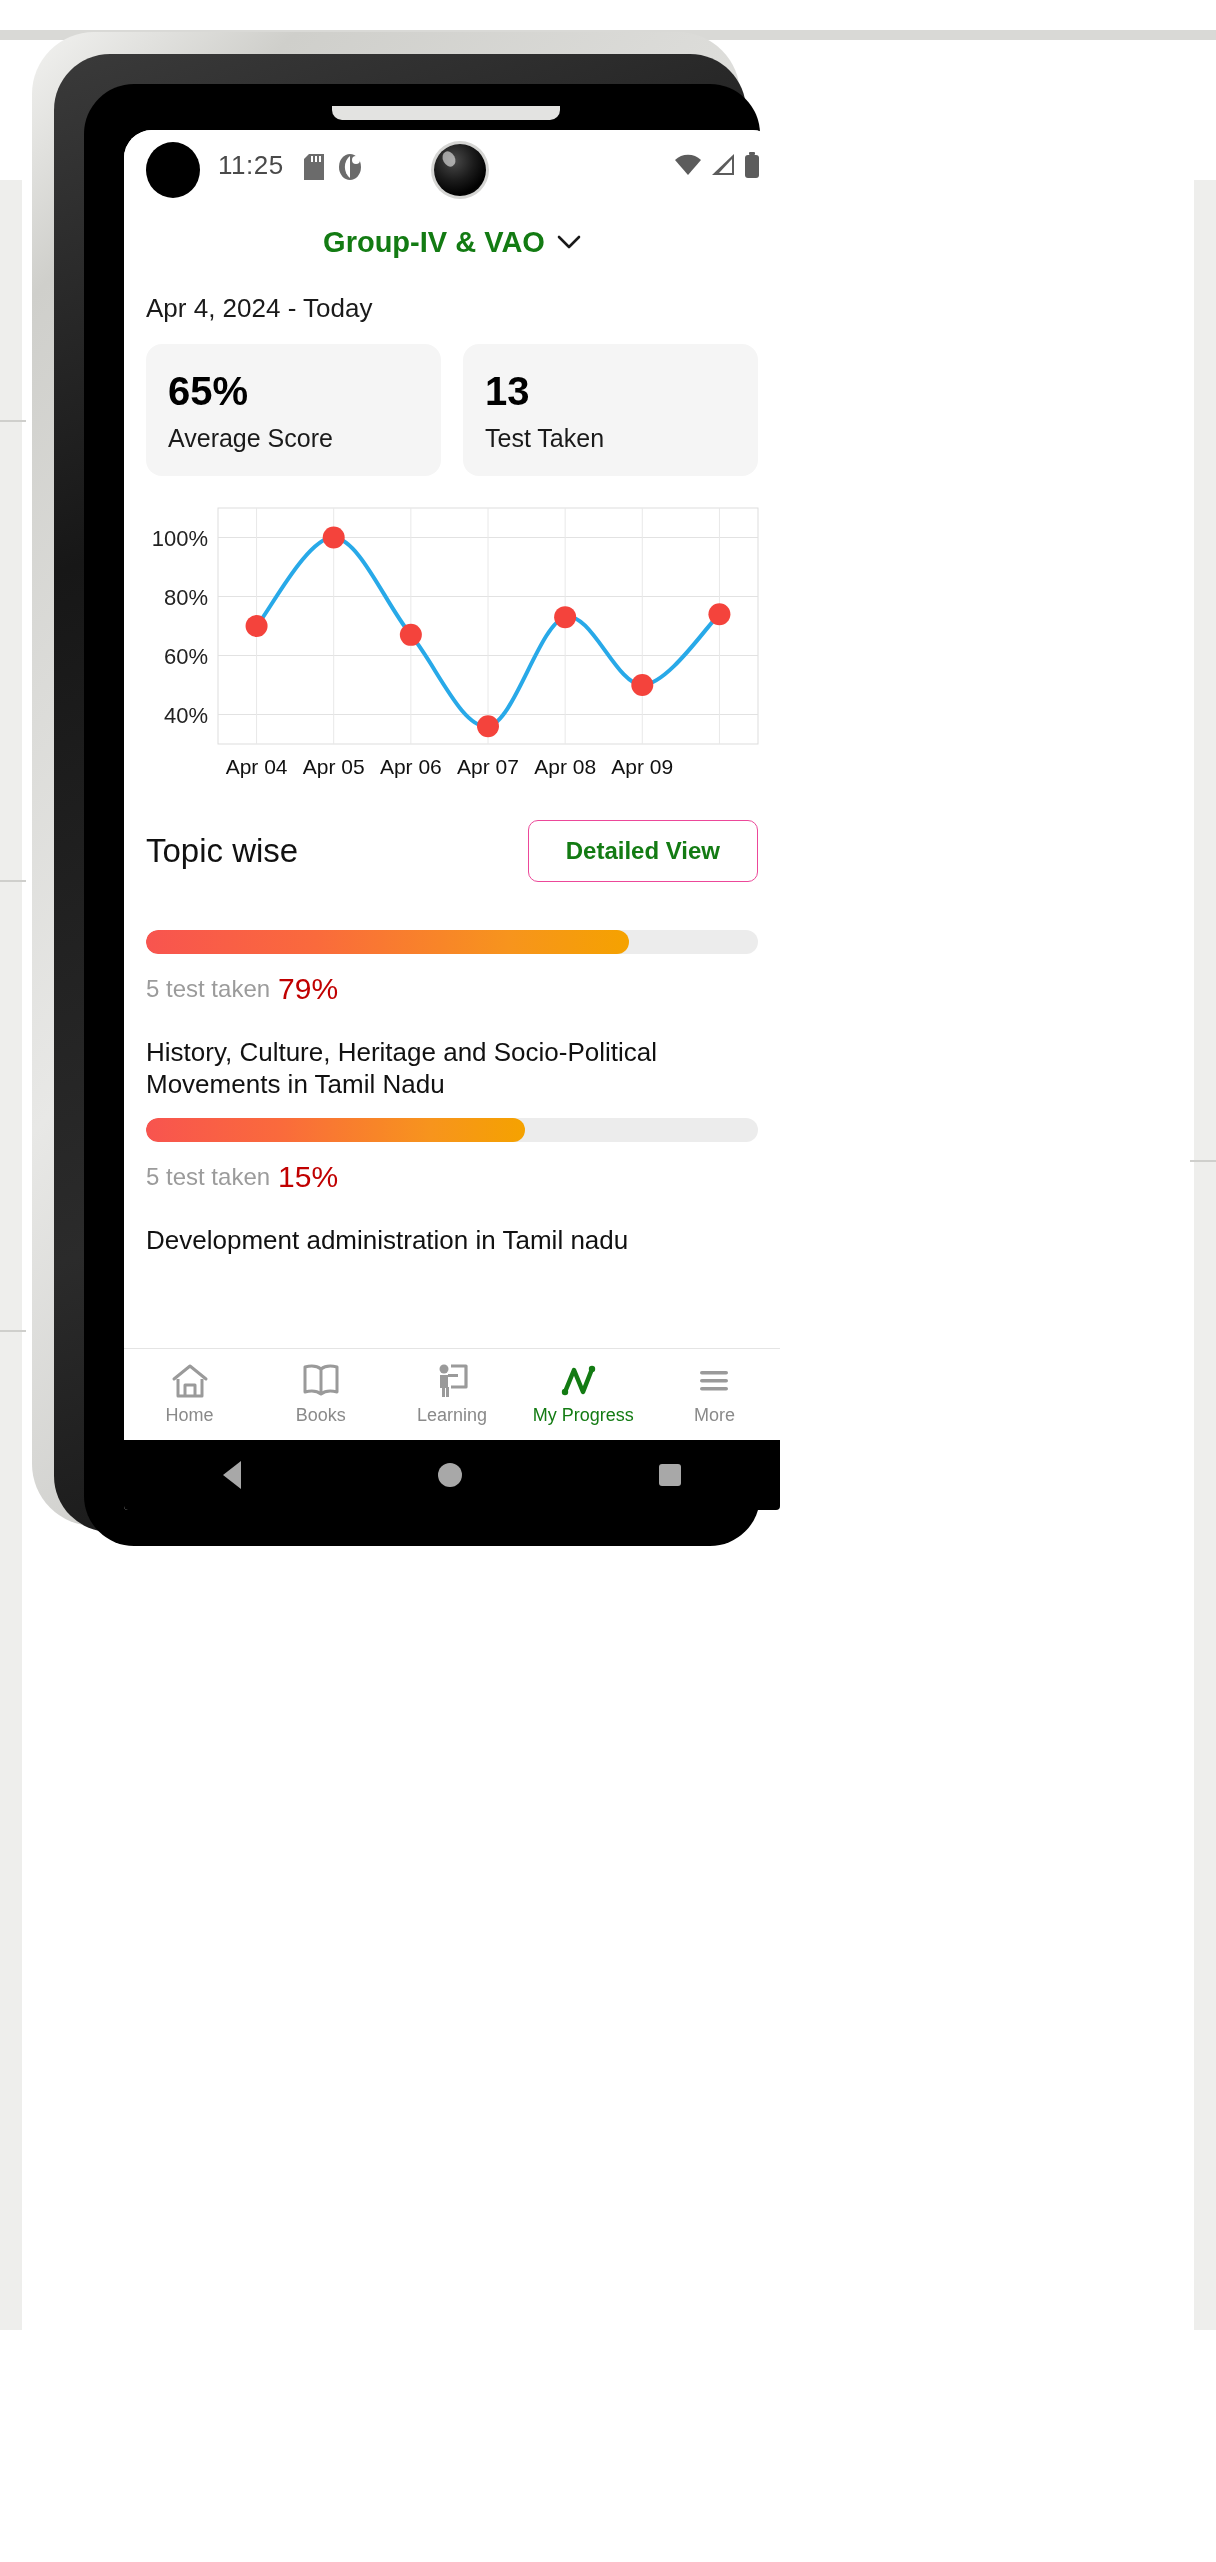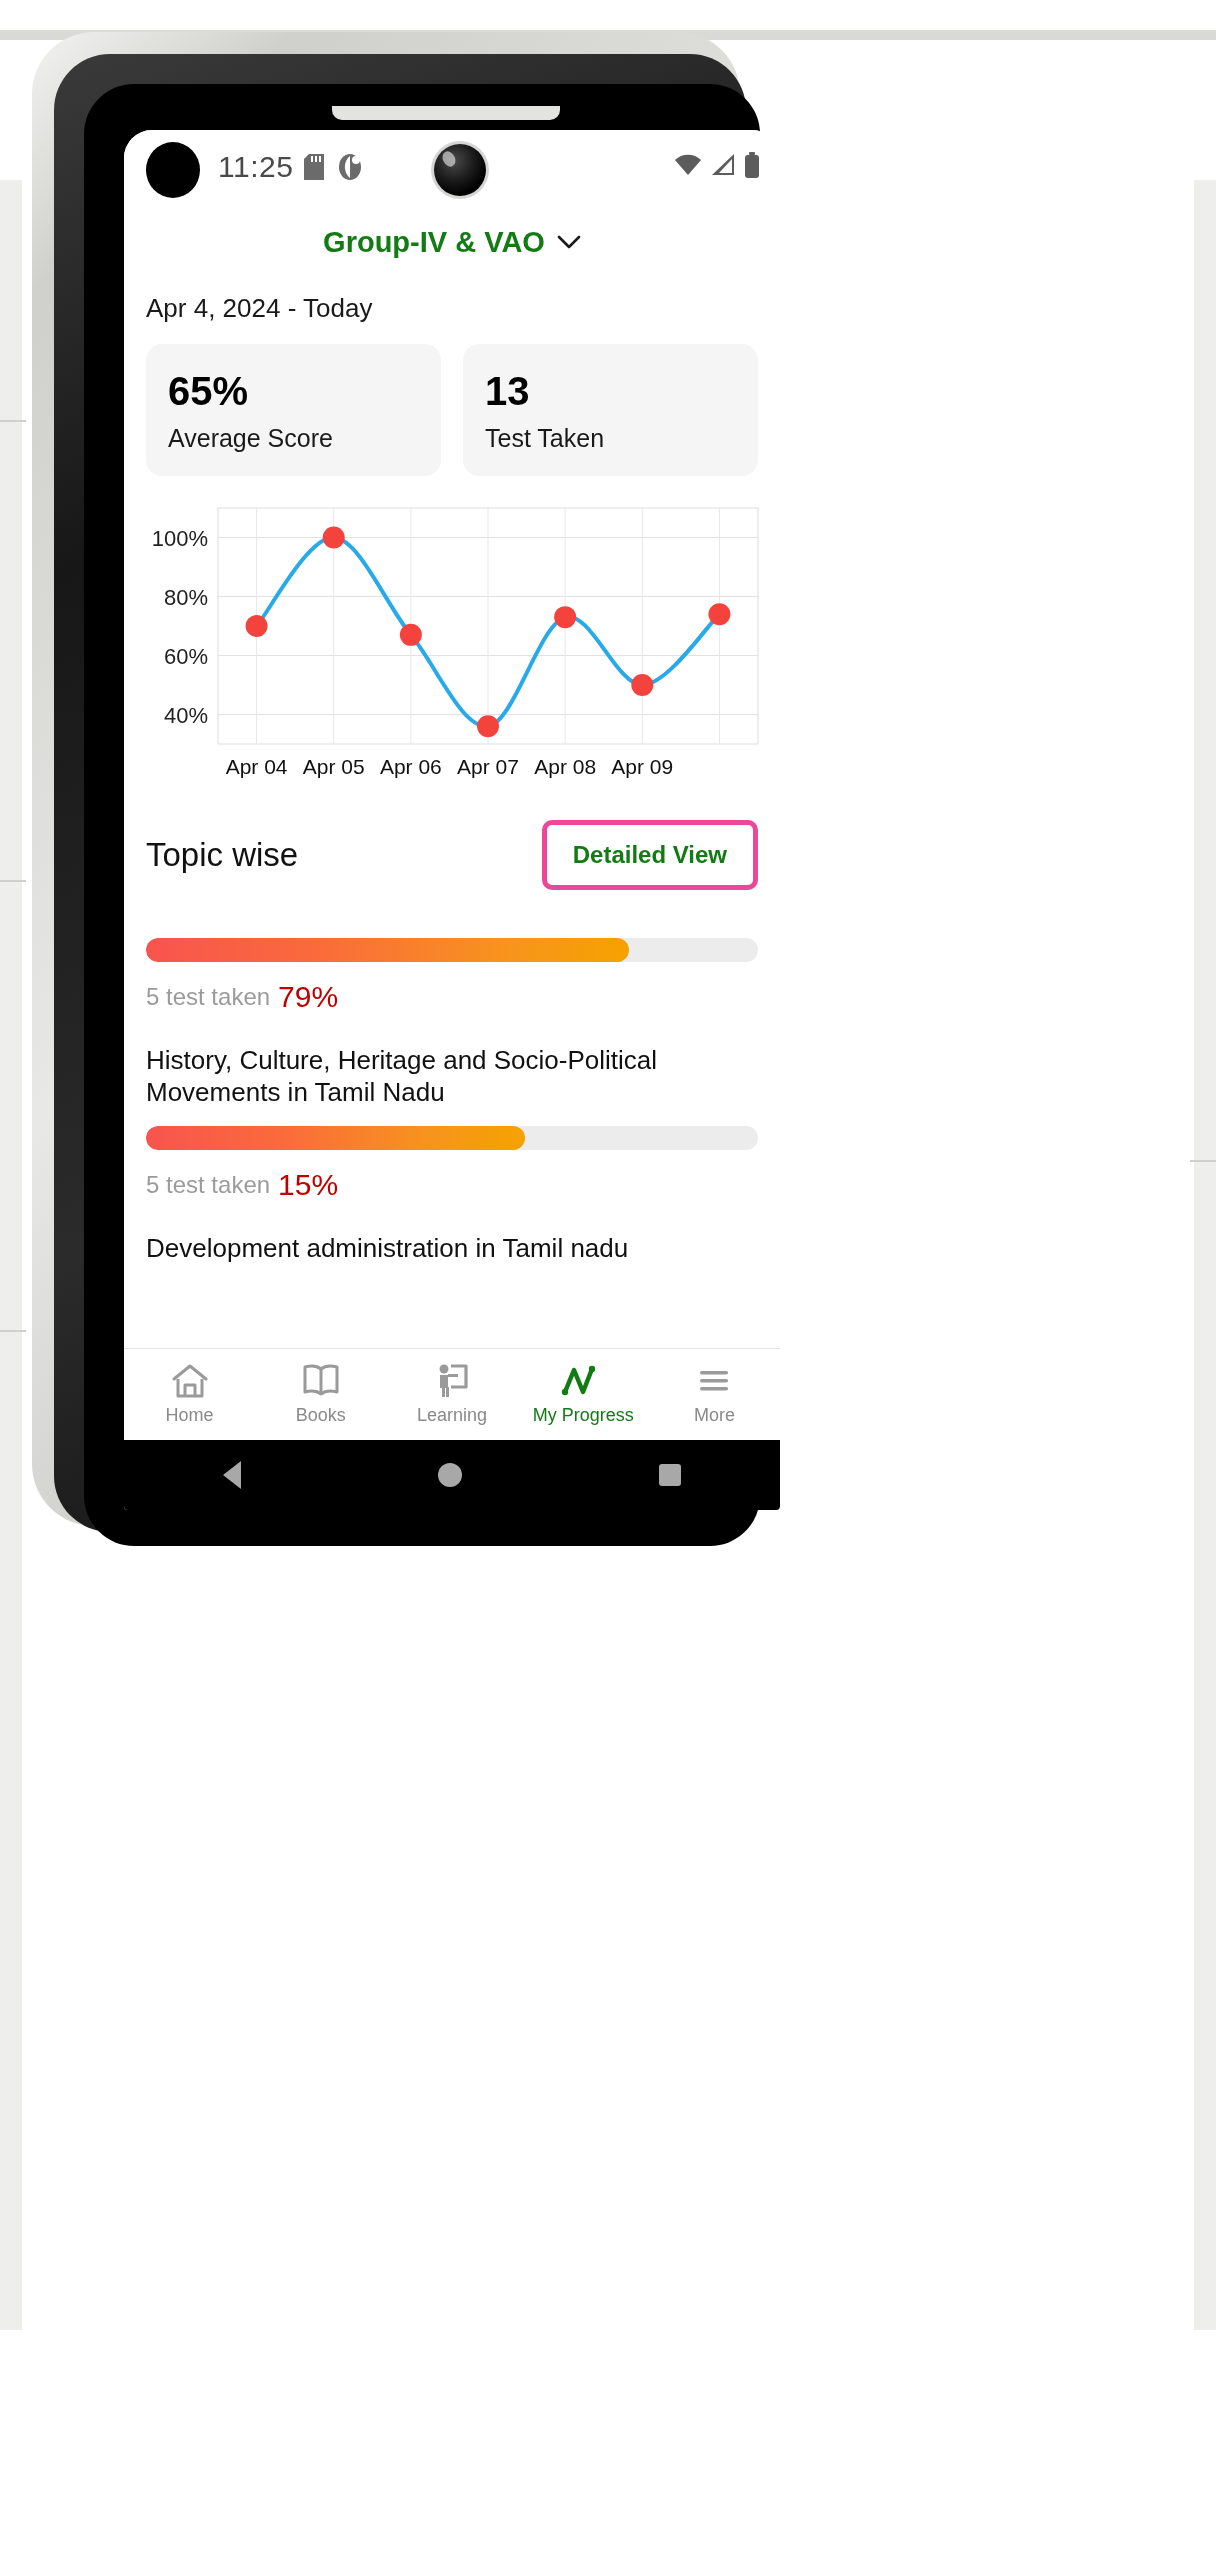--- a/index.html
+++ b/index.html
@@ -91,21 +91,21 @@
     background: #ffffff;
   }
   .punch-hole {
     position: absolute; left: 22px; top: 12px;
     width: 54px; height: 56px;
     border-radius: 50%;
     background: #000000;
   }
   .status-time {
     position: absolute; left: 94px; top: 20px;
-    font-size: 30px; color: #4a4a4a; letter-spacing: .5px;
+    font-size: 26px; color: #4a4a4a; letter-spacing: .5px;
   }
   .sd-icon {
     position: absolute; left: 180px; top: 24px;
     width: 20px; height: 26px;
   }
   .dnd-icon {
     position: absolute; left: 214px; top: 24px;
     width: 25px; height: 26px;
   }
   .front-cam {
@@ -192,23 +192,23 @@
   }
   .chart-svg { display: block; }
 
   
   .topic-head {
     display: flex; align-items: center; justify-content: space-between;
     padding: 26px 22px 0 22px;
   }
   .topic-title { font-size: 33px; color: #111111; }
   .detail-btn {
-    border: 5px solid #ec4899;
+    border: 1px solid #ec4899;
     border-radius: 10px;
-    padding: 16px 26px;
+    padding: 16px 37px;
     font-size: 24px;
     color: #137b13;
     font-weight: bold;
     background: #ffffff;
   }
 
   .topic-list { padding: 0 22px; }
   .topic-item { padding-top: 30px; }
   .topic-name {
     font-size: 26px; color: #111111; line-height: 1.24;

